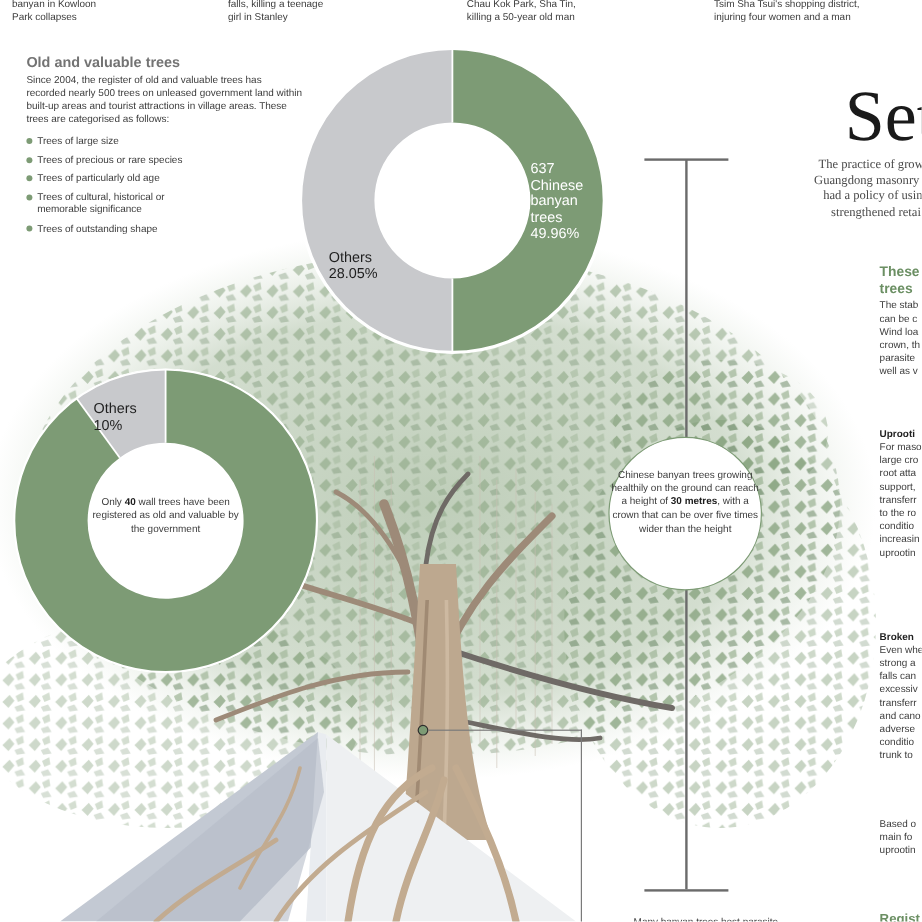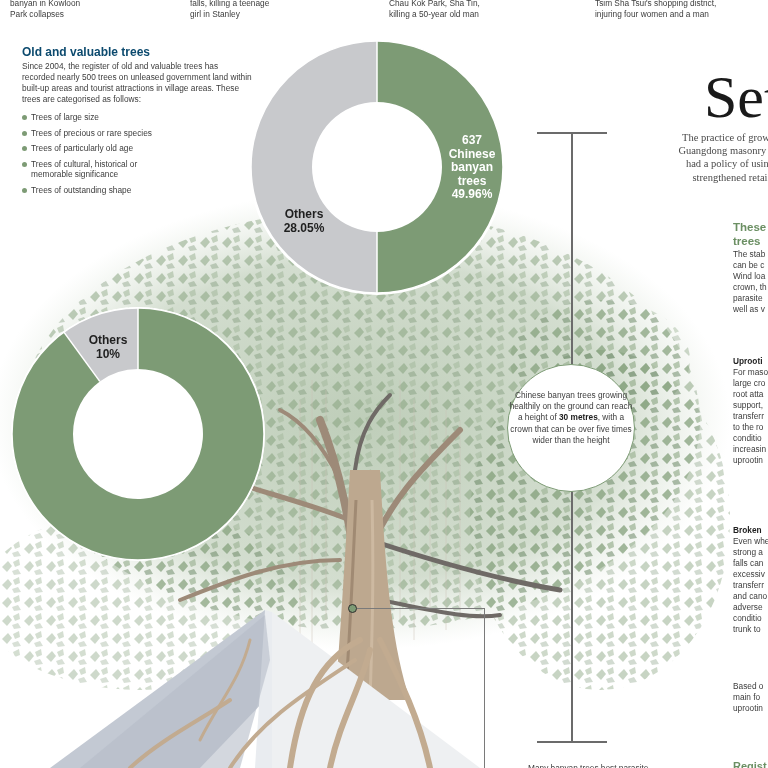--- a/index.html
+++ b/index.html
@@ -6,35 +6,35 @@
   body {
     width: 768px; height: 768px; overflow: hidden; position: relative;
     background: #ffffff;
     font-family: "Liberation Sans", "DejaVu Sans", sans-serif;
     color: #3a3a3a;
   }
   .abs { position: absolute; }
   .timeline-caption { font-size: 8.3px; line-height: 11px; color: #3c3c3c; white-space: nowrap; }
 
   
-  #ovt-title { left: 22px; top: 45px; font-size: 12px; font-weight: bold; color: #0c4a6e; }
+  #ovt-title { left: 22px; top: 45px; font-size: 12px; font-weight: bold; color: #737373; }
   #ovt-body { left: 22px; top: 61px; width: 230px; font-size: 8.3px; line-height: 11px; color: #3c3c3c; }
   #ovt-list { left: 22px; top: 112px; margin: 0; padding: 0; list-style: none; font-size: 8.3px; line-height: 10.5px; color: #3c3c3c; }
   #ovt-list li { position: relative; padding-left: 9px; margin-bottom: 5px; }
   #ovt-list li .dot { position: absolute; left: 0; top: 3px; width: 5px; height: 5px; border-radius: 50%; background: #7d9b75; }
 
   
   #foliage { left: 0; top: 0; width: 768px; height: 768px; }
 
   
   .donut { position: absolute; }
   .donut svg { display: block; }
   .donut-center-text { position: absolute; text-align: center; font-size: 8.3px; line-height: 11px; color: #3c3c3c; }
   .donut-center-text b { color: #1d1d1d; }
-  .seg-label { position: absolute; text-align: center; font-weight: bold; font-size: 12px; line-height: 13.5px; }
+  .seg-label { position: absolute; font-weight: normal; font-size: 12px; line-height: 13.5px; }
   .seg-label.dark { color: #1f1f1f; }
   .seg-label.light { color: #ffffff; }
 
   
   #headline { left: 704px; top: 62px; font-family: "Liberation Serif", "DejaVu Serif", serif; font-size: 60px; line-height: 70px; color: #1a1a1a; white-space: nowrap; }
   #intro { left: 640px; top: 131px; width: 180px; font-family: "Liberation Serif", "DejaVu Serif", serif; font-size: 10.5px; line-height: 13.2px; color: #4a4a4a; text-align: center; white-space: nowrap; }
 
   
   #ways-title { left: 733px; top: 220px; font-size: 11.5px; font-weight: bold; color: #6b8f63; line-height: 14px; white-space: nowrap; }
   .rcol { left: 733px; width: 120px; font-size: 8.3px; line-height: 11px; color: #3c3c3c; white-space: nowrap; }
@@ -170,20 +170,23 @@
   <svg width="256" height="258" viewBox="0 0 256 258">
     <circle cx="128" cy="129" r="127" fill="#ffffff"></circle>
 
     <path d="M128 3 A126 126 0 0 0 53.9 27.1 L89.8 76.4 A65 65 0 0 1 128 64 Z" fill="#c8c9cc"></path>
 
     <path d="M128 3 A126 126 0 1 1 53.9 27.1 L89.8 76.4 A65 65 0 1 0 128 64 Z" fill="#7d9b75"></path>
     <line x1="128" y1="3" x2="128" y2="64" stroke="#ffffff" stroke-width="1.5"></line>
     <line x1="53.9" y1="27.1" x2="89.8" y2="76.4" stroke="#ffffff" stroke-width="1.5"></line>
     <circle cx="128" cy="129" r="126" fill="none" stroke="#ffffff" stroke-width="1.5"></circle>
   </svg>
+  <div class="donut-center-text" style="left:64px; top:108px; width:128px;">
+    <span>Only </span><b>40</b><span> wall trees have been registered as old and valuable by the government</span>
+  </div>
   <div class="seg-label dark" style="left:68px; top:29px; width:60px;">
     <div>Others</div>
     <div>10%</div>
   </div>
 </div>
 
 <div id="headline" class="abs">Set</div>
 <div id="intro" class="abs">
   <div>The practice of growin</div>
   <div>Guangdong masonry wo</div>

